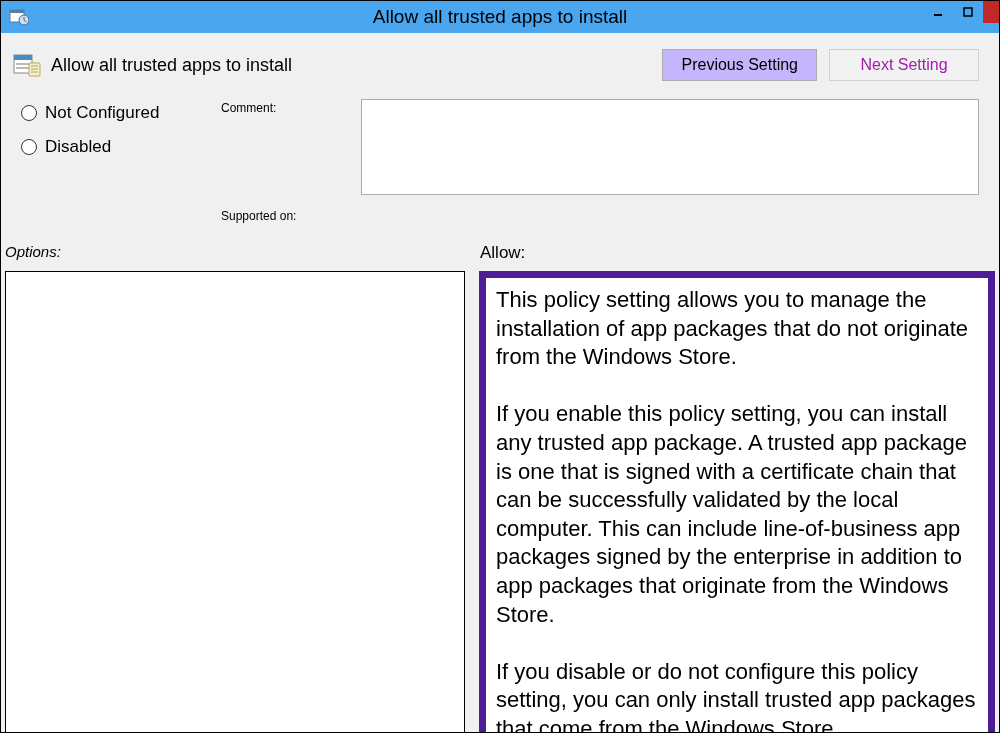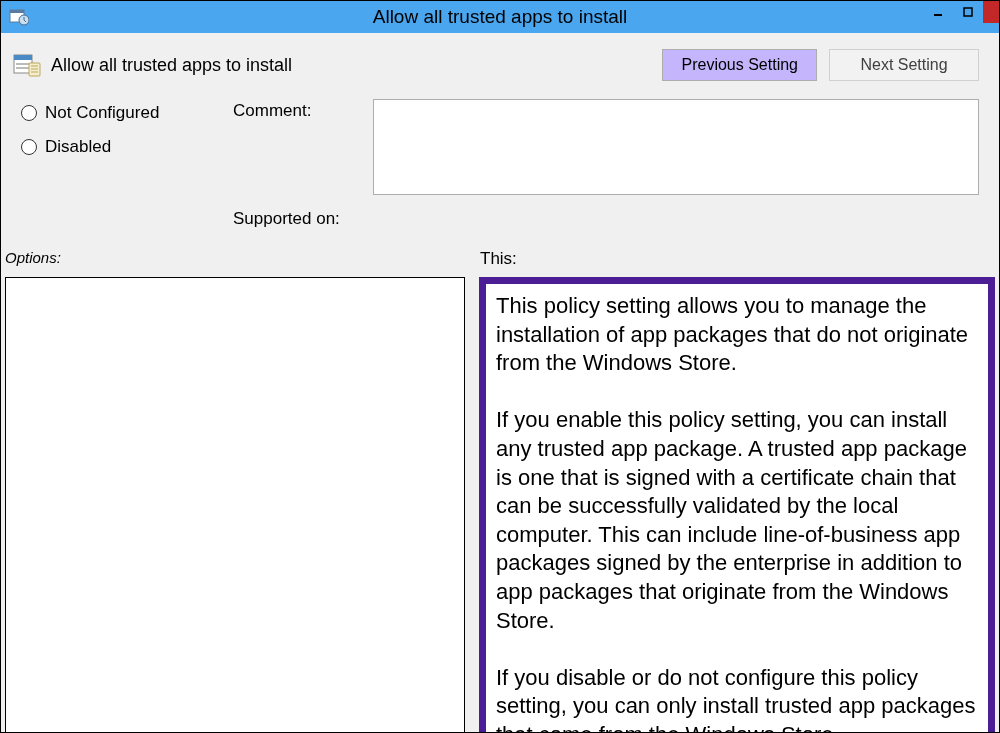--- a/index.html
+++ b/index.html
@@ -99,31 +99,31 @@
       font-size: 16px;
       padding: 6px 18px;
       background: #c4b5fd;
       border: 1px solid #adadad;
       min-width: 150px;
       text-align: center;
       cursor: pointer;
     }
     .btn:disabled,
     .btn.disabled {
-      color: #404040;
+      color: #a21caf;
       border-color: #d0d0d0;
       background: #f2f2f2;
       cursor: default;
     }
 
     
     .form-area {
       display: flex;
       padding: 10px 20px 6px 20px;
-      gap: 12px;
+      gap: 0;
     }
     .left-radios {
       width: 200px;
       flex-shrink: 0;
       padding-top: 4px;
       display: flex;
       flex-direction: column;
       gap: 14px;
     }
     .radio-row {
@@ -156,21 +156,21 @@
       display: flex;
       flex-direction: column;
       gap: 12px;
     }
     .field-row {
       display: flex;
       gap: 12px;
     }
     .field-label {
       width: 128px;
-      font-size: 17px;
+      font-size: 12px;
       padding-top: 2px;
       flex-shrink: 0;
     }
     .comment-box {
       flex: 1;
       height: 96px;
       border: 1px solid #adadad;
       background: #fff;
       font-family: inherit;
       font-size: 15px;
@@ -295,21 +295,21 @@
         <textarea class="comment-box" style=""></textarea>
       </div>
       <div class="field-row">
         <div class="field-label">Supported on:</div>
       </div>
     </div>
   </div>
 
   <div class="labels-row">
     <div class="lbl-options">Options:</div>
-    <div class="lbl-help">This:</div>
+    <div class="lbl-help">Allow:</div>
   </div>
 
   <div class="bottom">
     <div class="options-pane"></div>
     <div class="help-pane">This policy setting allows you to manage the installation of app packages that do not originate from the Windows Store.
 
 If you enable this policy setting, you can install any trusted app package. A trusted app package is one that is signed with a certificate chain that can be successfully validated by the local computer. This can include line-of-business app packages signed by the enterprise in addition to app packages that originate from the Windows Store.
 
 If you disable or do not configure this policy setting, you can only install trusted app packages that come from the Windows Store.</div>
   </div>

